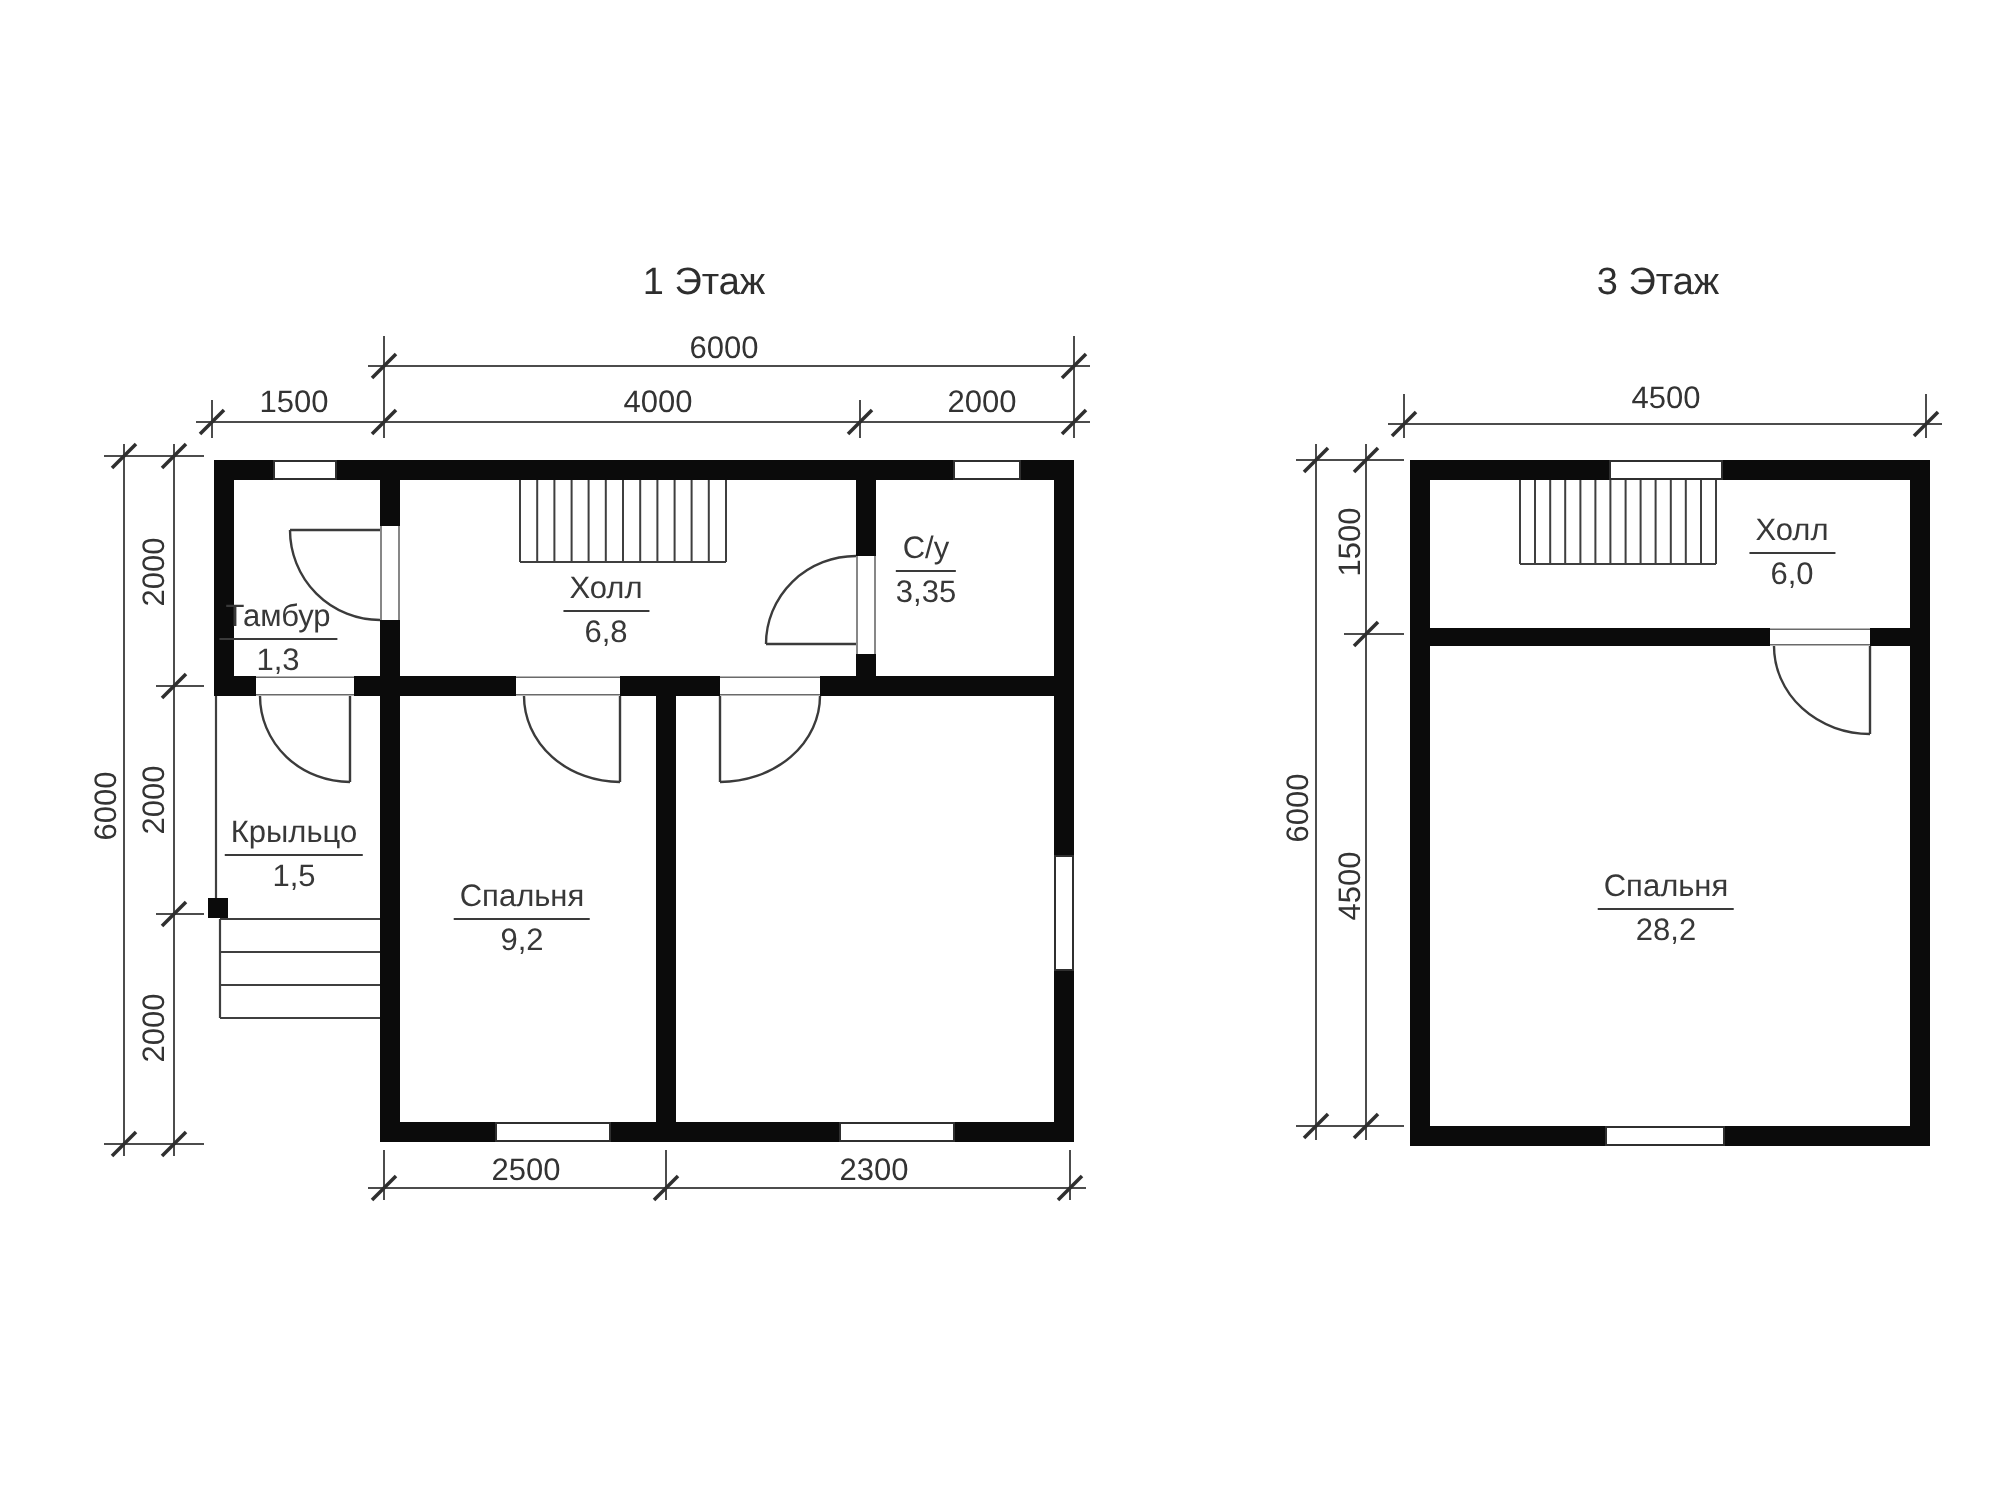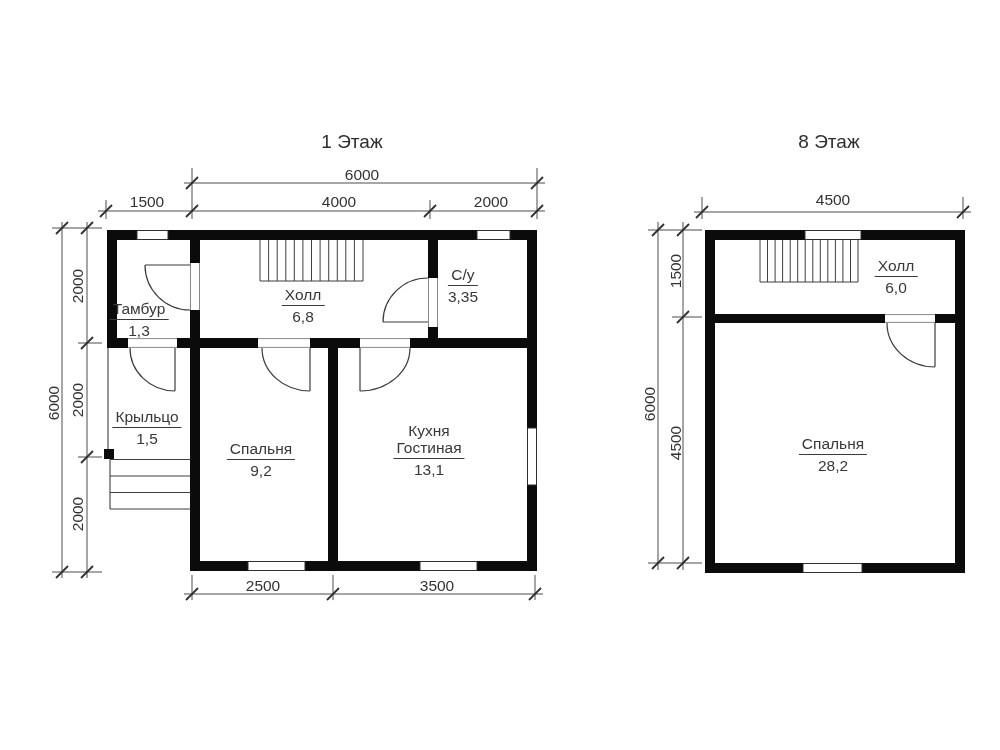--- a/index.html
+++ b/index.html
@@ -170,32 +170,32 @@
         <use href="#tick" transform="translate(963,212)"></use>
       <use href="#tick" transform="translate(658,230)"></use>
         <use href="#tick" transform="translate(658,563)"></use>
       <use href="#tick" transform="translate(683,230)"></use>
         <use href="#tick" transform="translate(683,317)"></use>
       <use href="#tick" transform="translate(683,563)"></use>
     </g>
   </svg>
 
   <div class="title" style="left:352px;top:142px">1 Этаж</div>
-  <div class="title" style="left:829px;top:142px">8 Этаж</div>
+  <div class="title" style="left:829px;top:142px">3 Этаж</div>
 
   <div class="dim" style="left:362px;top:175px">6000</div>
   <div class="dim" style="left:147px;top:202px">1500</div>
-  <div class="dim" style="left:339px;top:202px">4000</div>
+  <div class="dim" style="left:329px;top:202px">4000</div>
   <div class="dim" style="left:491px;top:202px">2000</div>
   <div class="dim-v" style="left:54px;top:403px">6000</div>
   <div class="dim-v" style="left:78px;top:286px">2000</div>
   <div class="dim-v" style="left:78px;top:400px">2000</div>
   <div class="dim-v" style="left:78px;top:514px">2000</div>
   <div class="dim" style="left:263px;top:586px">2500</div>
-  <div class="dim" style="left:437px;top:586px">3500</div>
+  <div class="dim" style="left:437px;top:586px">2300</div>
 
   <div class="dim" style="left:833px;top:200px">4500</div>
   <div class="dim-v" style="left:650px;top:404px">6000</div>
   <div class="dim-v" style="left:676px;top:271px">1500</div>
   <div class="dim-v" style="left:676px;top:443px">4500</div>
 
   <div class="room-label" style="left:139px;top:300px">
     <div class="rname">Тамбур</div>
     <div class="rarea">1,3</div>
   </div>
@@ -208,24 +208,20 @@
     <div class="rarea">3,35</div>
   </div>
   <div class="room-label" style="left:147px;top:408px">
     <div class="rname">Крыльцо</div>
     <div class="rarea">1,5</div>
   </div>
   <div class="room-label" style="left:261px;top:440px">
     <div class="rname">Спальня</div>
     <div class="rarea">9,2</div>
   </div>
-  <div class="room-label" style="left:429px;top:422px">
-    <div class="rname"><span>Кухня</span><br><span>Гостиная</span></div>
-    <div class="rarea">13,1</div>
-  </div>
 
   <div class="room-label" style="left:896px;top:257px">
     <div class="rname">Холл</div>
     <div class="rarea">6,0</div>
   </div>
   <div class="room-label" style="left:833px;top:435px">
     <div class="rname">Спальня</div>
     <div class="rarea">28,2</div>
   </div>
 

